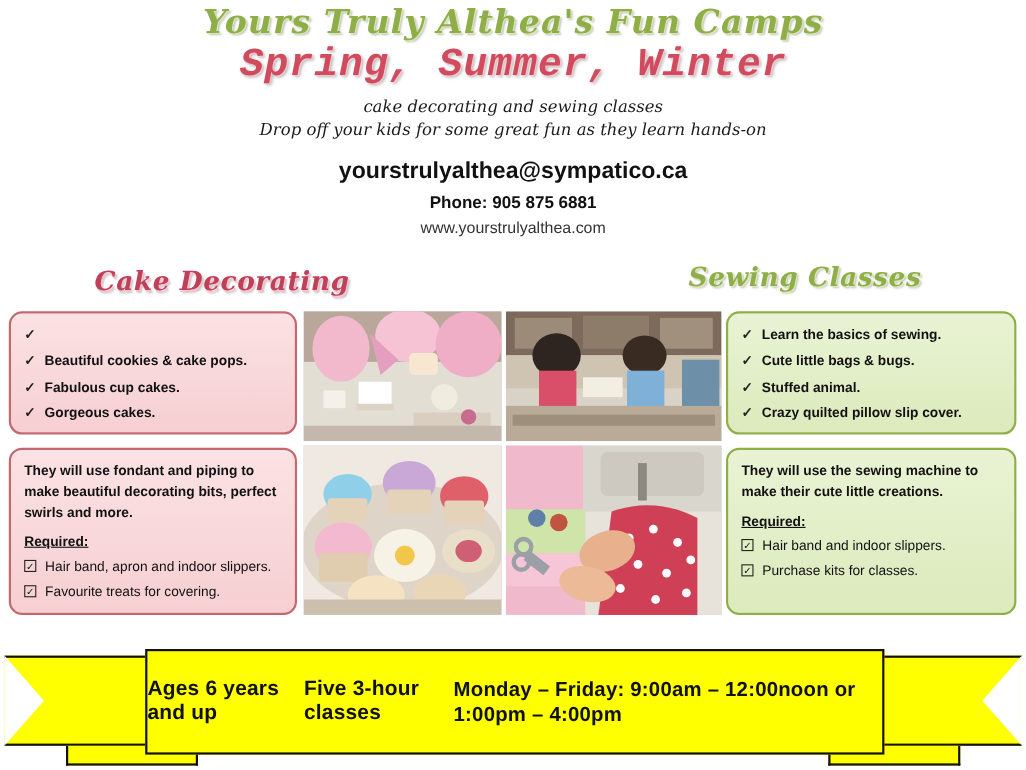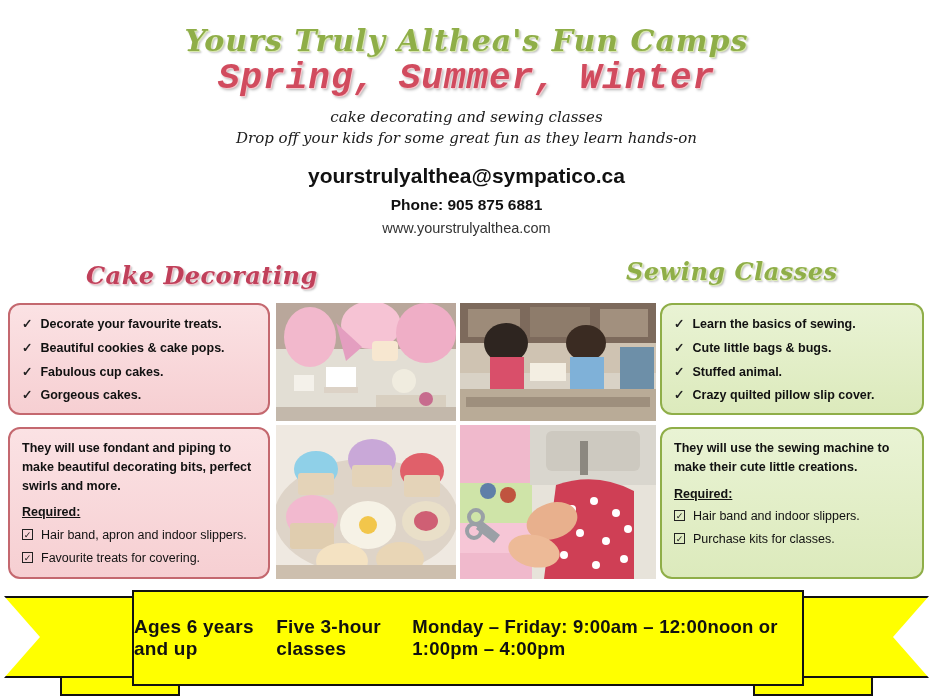--- a/index.html
+++ b/index.html
@@ -6,21 +6,21 @@
   html, body { margin:0; padding:0; }
   body {
     width: 933px; height: 700px;
     background:#ffffff;
     font-family: "Liberation Sans", sans-serif;
     overflow: hidden;
     position: relative;
   }
 
   
-  .header { text-align:center; padding-top:24px; }
+  .header { text-align:center; padding-top:4px; }
 
   .title-main {
     font-family: "DejaVu Serif", serif;
     font-style: italic;
     font-weight: bold;
     font-size: 30px;
     letter-spacing: 1px;
     color:#8fae48;
     text-shadow: 1px 1px 0 #d8e8b0, 2px 2px 2px rgba(0,0,0,.25);
     line-height: 1.1;
@@ -203,21 +203,20 @@
   <div class="head-cake">Cake Decorating</div>
   <div class="head-sew">Sewing Classes</div>
 </div>
 
 <div class="grid">
 
   <div class="card pink" id="card-cake-top">
     <ul>
       <li>
         <span class="tick">✓</span>
-        <span class="li-text">Decorate your favourite  treats.</span>
       </li>
       <li>
         <span class="tick">✓</span>
         <span class="li-text">Beautiful cookies  &amp; cake pops.</span>
       </li>
       <li>
         <span class="tick">✓</span>
         <span class="li-text">Fabulous cup cakes.</span>
       </li>
       <li>

